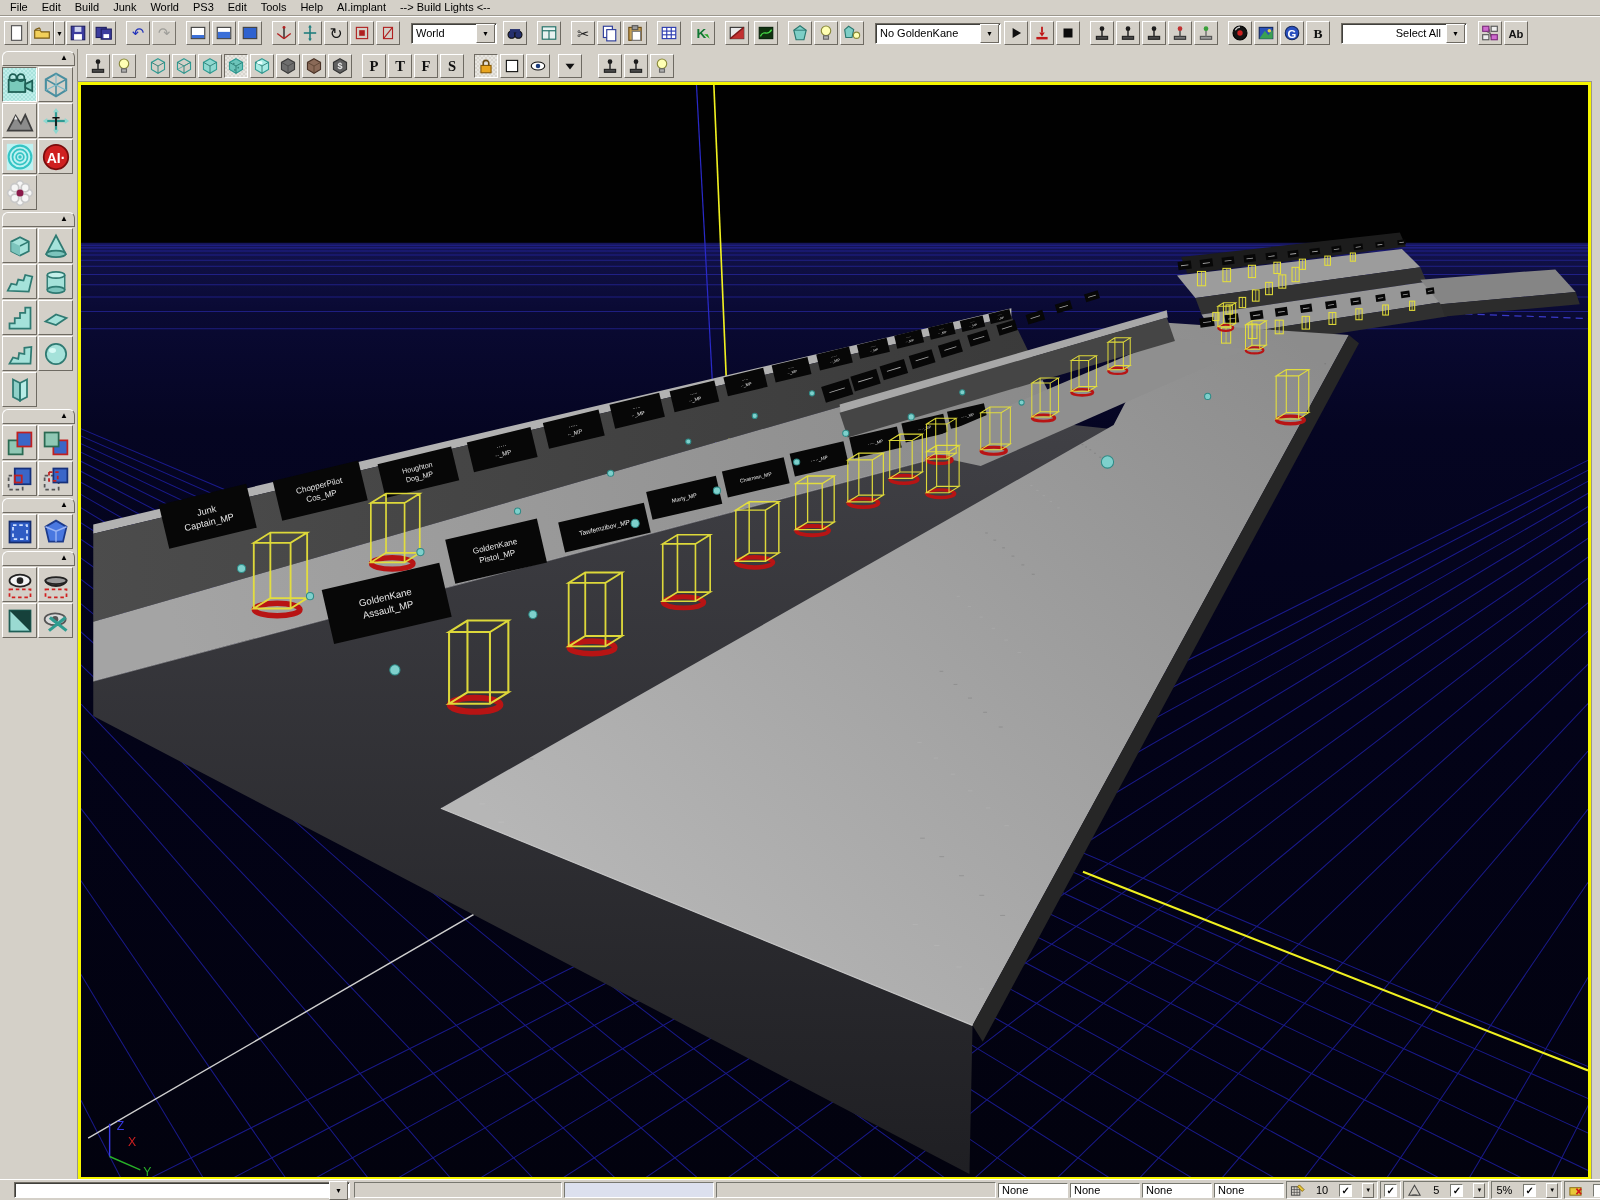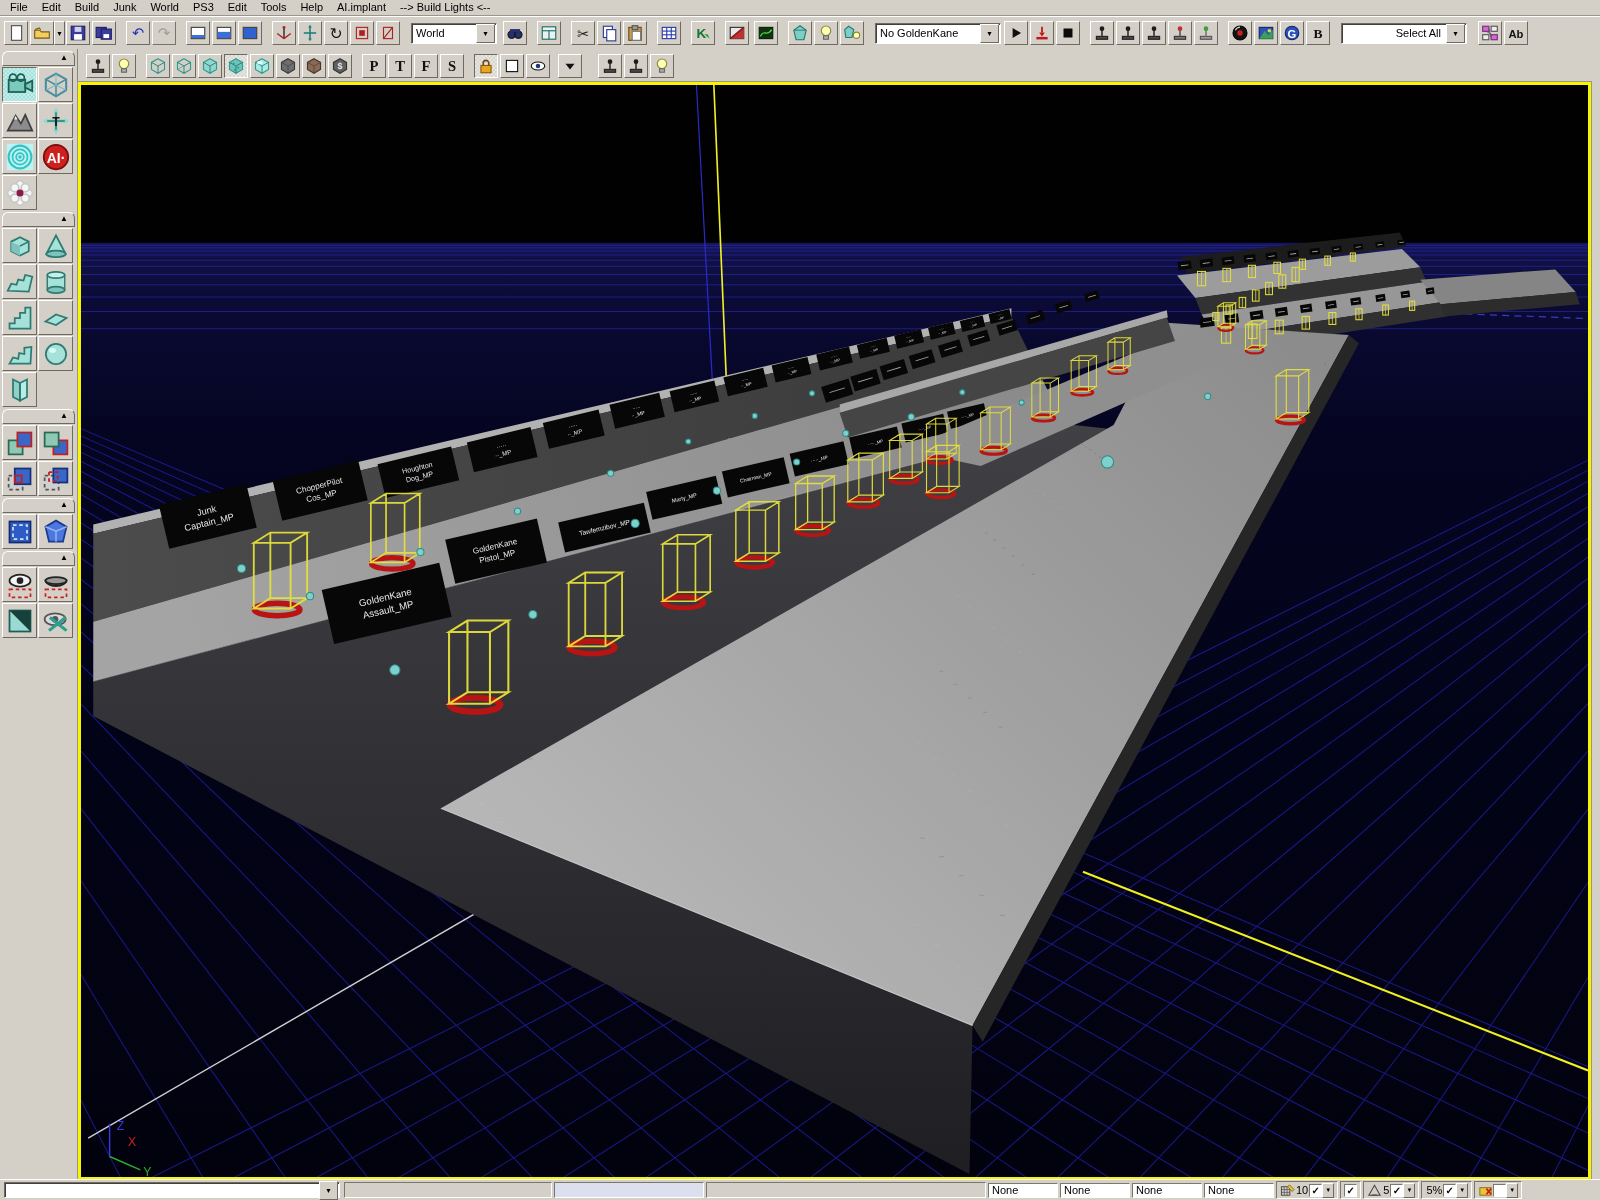--- a/index.html
+++ b/index.html
@@ -40,26 +40,26 @@
         background:#d4d0c8;border:1px solid;border-color:#ffffff #6e6a62 #6e6a62 #ffffff}
   .sbtn.sel{border-color:#6e6a62 #ffffff #ffffff #6e6a62;
         background-image:repeating-conic-gradient(#bfeeea 0 25%,#a8e2dc 0 50%);background-size:4px 4px}
   .sbtn.empty{visibility:hidden}
   
   #vpframe{position:absolute;left:78px;top:82px;right:9px;bottom:20px;background:#000;
            border:3px solid #f6f600;box-shadow:0 0 0 1px #9a968c}
   #vpframe svg{display:block}
   
   #statusbar{position:absolute;left:0;right:0;bottom:0;height:20px;background:#d4d0c8;
-             border-top:1px solid #fff;display:flex;align-items:center;padding:0 2px;gap:2px}
+             border-top:1px solid #fff;display:flex;align-items:center;padding:0 12px;gap:2px}
   .st-combo{width:336px;height:16px}
   .st-panel{height:16px;flex:none;box-sizing:border-box}
   .st-field{width:70px;height:15px;box-sizing:border-box;background:#fff;border:1px solid;flex:none;
             border-color:#787870 #ffffff #ffffff #787870;padding:0 3px;line-height:13px;font-size:11px}
-  .st-group{height:18px;display:flex;align-items:center;gap:0;padding:0 3px;flex:none;box-sizing:border-box;
+  .st-group{height:18px;display:flex;align-items:center;gap:10px;padding:0 3px;flex:none;box-sizing:border-box;
             border:1px solid;border-color:#787870 #ffffff #ffffff #787870}
   .chk{width:13px;height:13px;box-sizing:border-box;background:#fff;border:1px solid;flex:none;
        border-color:#787870 #ffffff #ffffff #787870;display:flex;align-items:center;justify-content:center;
        font-size:10px;font-weight:bold}
   .mdd{width:12px;height:15px;box-sizing:border-box;background:#d4d0c8;border:1px solid;flex:none;
        border-color:#ffffff #6e6a62 #6e6a62 #ffffff;display:flex;align-items:center;justify-content:center;font-size:6px}
   .st-num{font-size:11px;padding:0 1px}
 </style>
 </head>
 <body>

